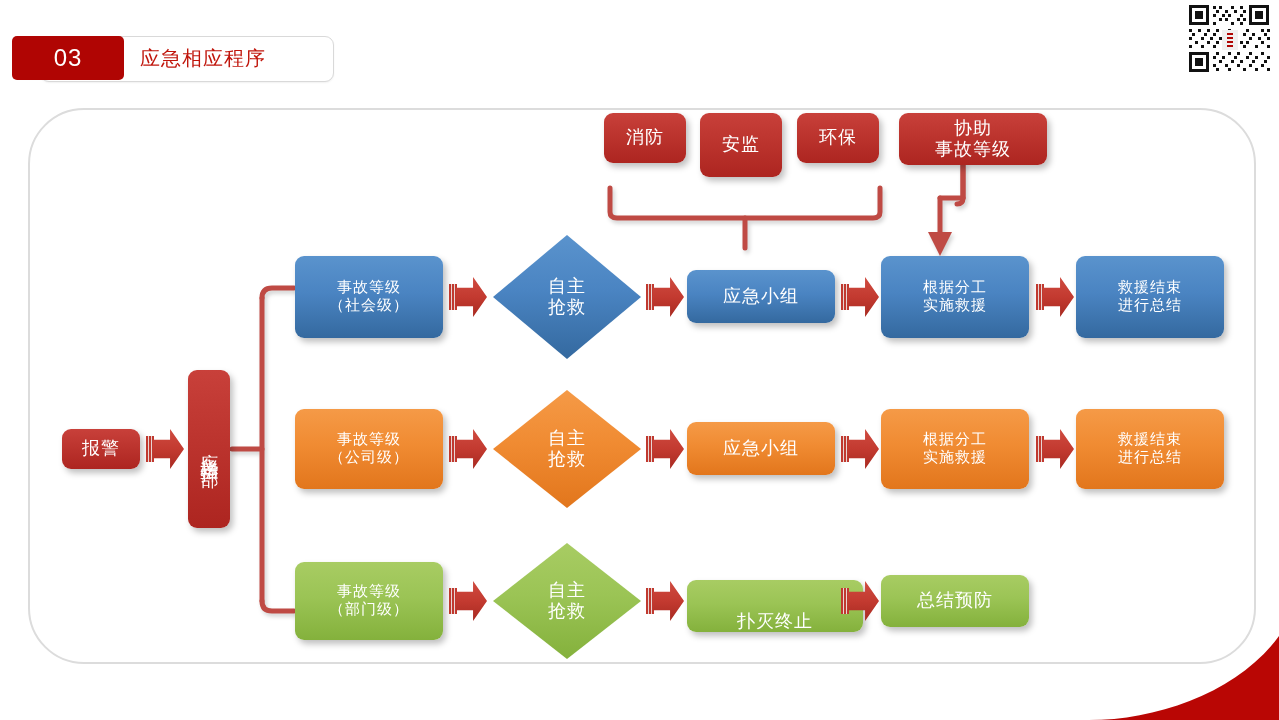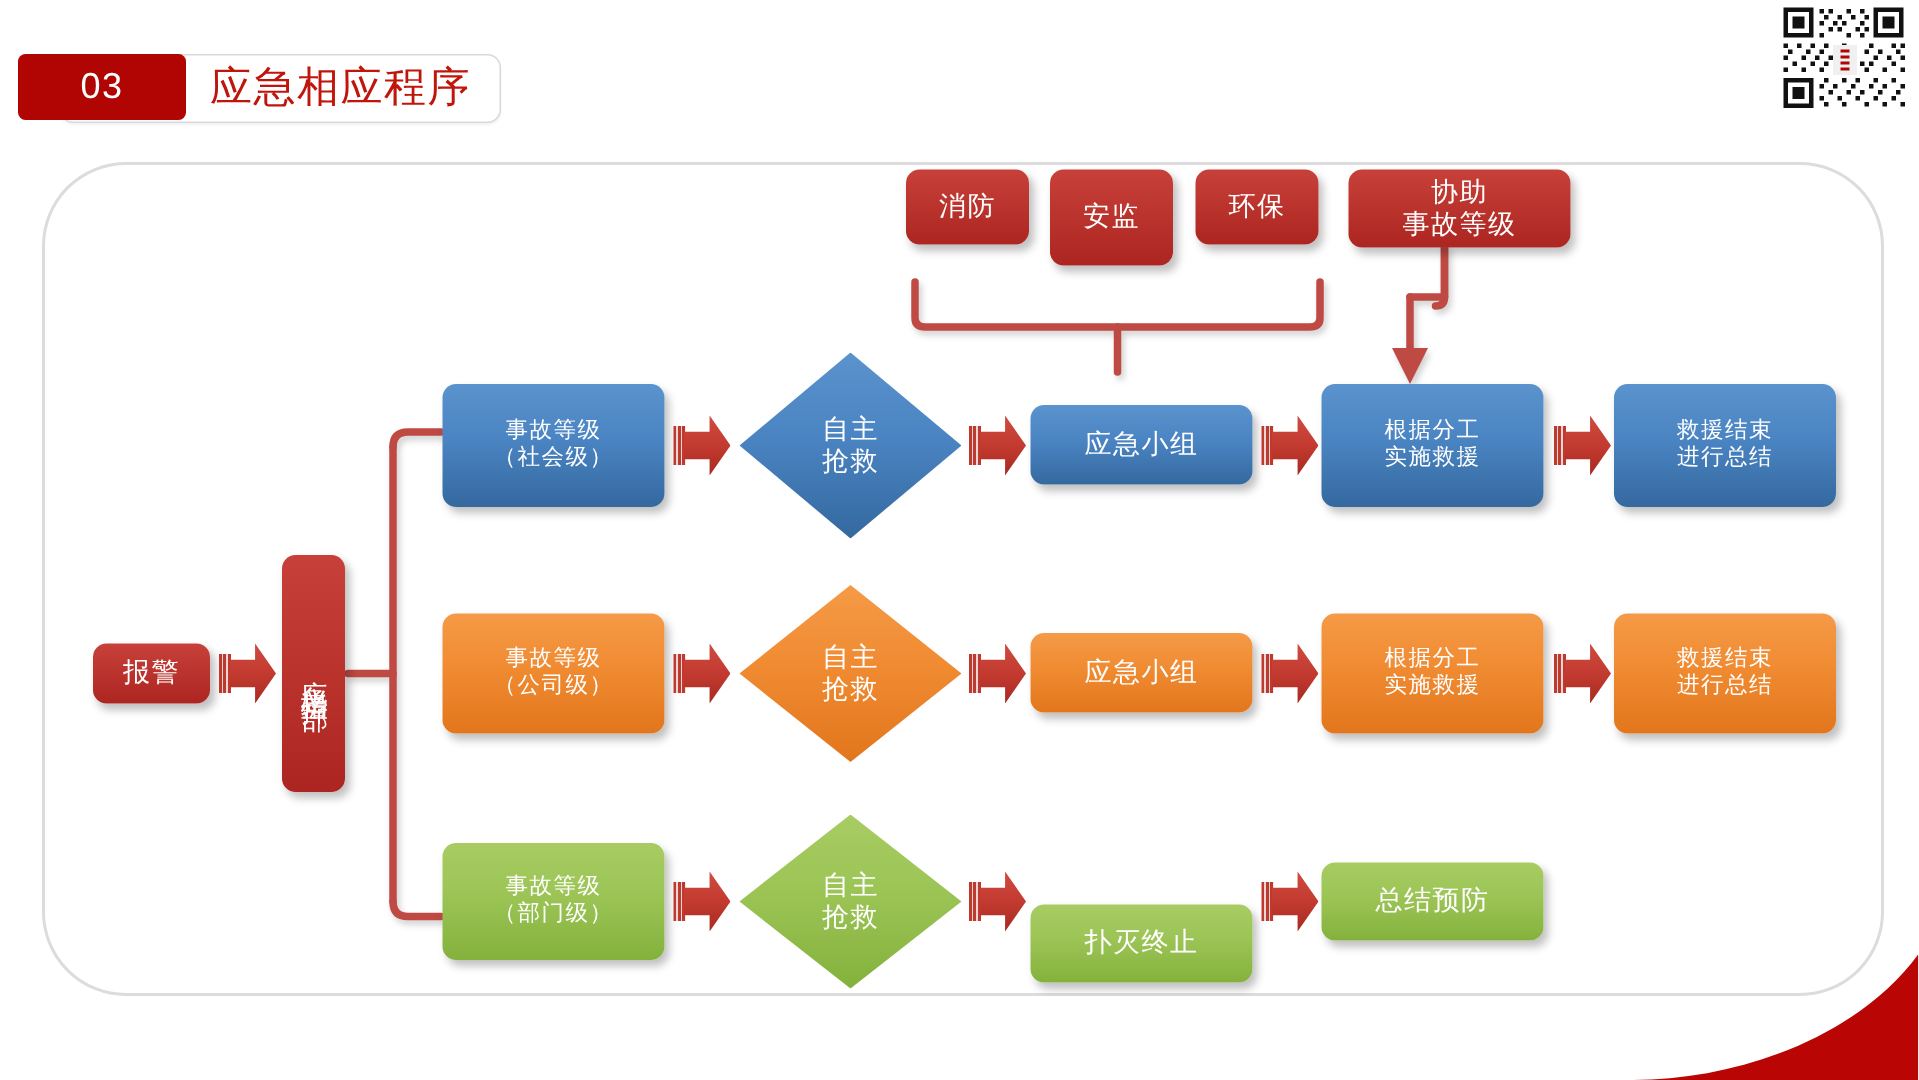--- a/index.html
+++ b/index.html
@@ -21,21 +21,21 @@
   }
   .hdr-num{
     position:absolute;left:0;top:0;width:112px;height:44px;
     background:#b00503;border-radius:5px;
     color:#fff;font-size:24px;line-height:44px;text-align:center;
     font-family:"Liberation Sans","DejaVu Sans",sans-serif;
     letter-spacing:1px;
   }
   .hdr-title{
     position:absolute;left:128px;top:0;height:44px;line-height:44px;
-    color:#c0150b;font-size:28px;letter-spacing:1px;
+    color:#c0150b;font-size:20px;letter-spacing:1px;
     font-family:"DejaVu Sans","Liberation Sans",sans-serif;
     white-space:nowrap;
   }
 
   
   .qr{position:absolute;right:4px;top:2px;width:92px;height:74px;}
 
   
   .panel{
     position:absolute;left:28px;top:108px;width:1224px;height:552px;
@@ -341,21 +341,21 @@
       <div class="body"></div>
   </div>
   <div class="diamond green t17" style="left:493px;top:543px;width:148px;height:116px;flex-direction:column;">
     <span class="dtxt">自主</span>
     <span class="dtxt">抢救</span>
   </div>
   <div class="arrow" style="left:646px;top:581px;">
     <div class="bar"></div>
       <div class="body"></div>
   </div>
-  <div class="node green t17" style="left:687px;top:603px;width:148px;height:52px;">
+  <div class="node green t17" style="left:687px;top:580px;width:176px;height:52px;align-items:flex-end;">
     <span>扑灭终止</span>
   </div>
   <div class="arrow" style="left:841px;top:581px;">
     <div class="bar"></div>
       <div class="body"></div>
   </div>
   <div class="node green t17" style="left:881px;top:575px;width:148px;height:52px;">
     <span>总结预防</span>
   </div>
 

